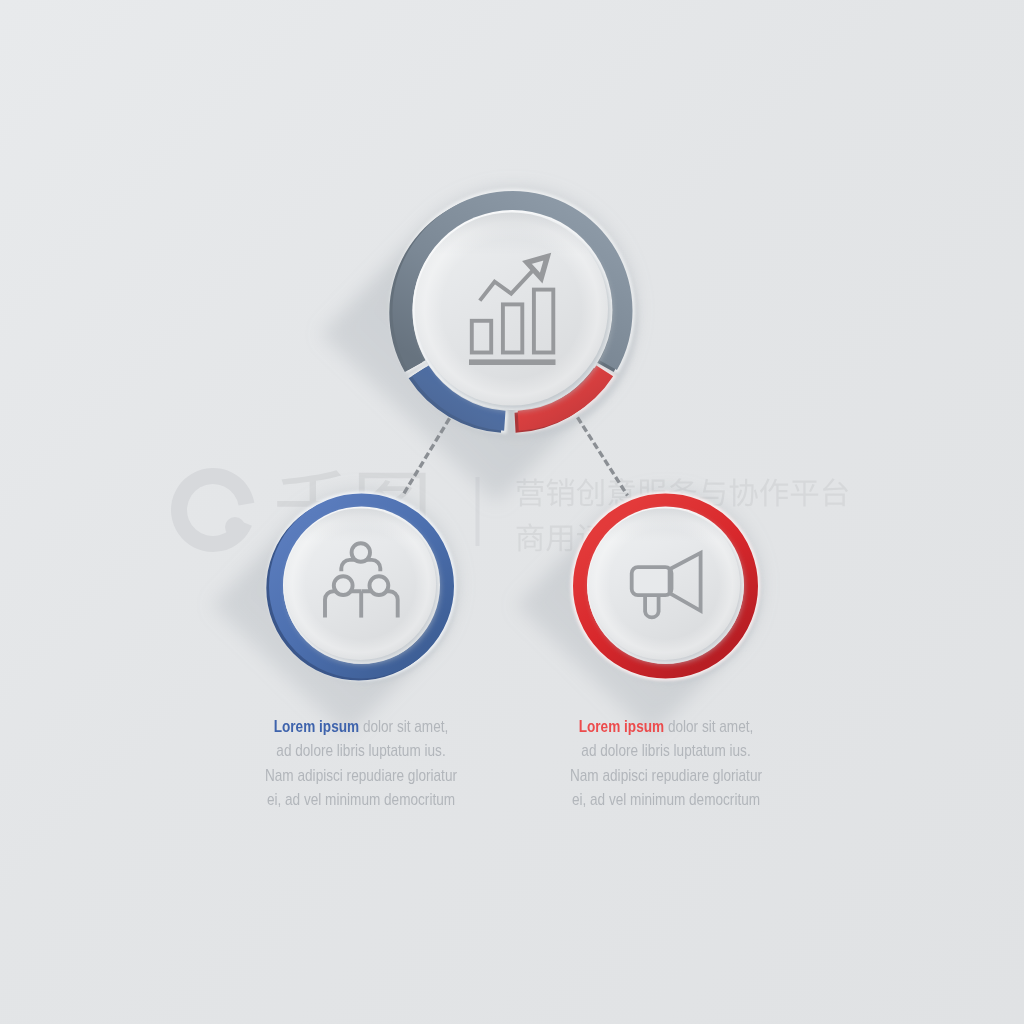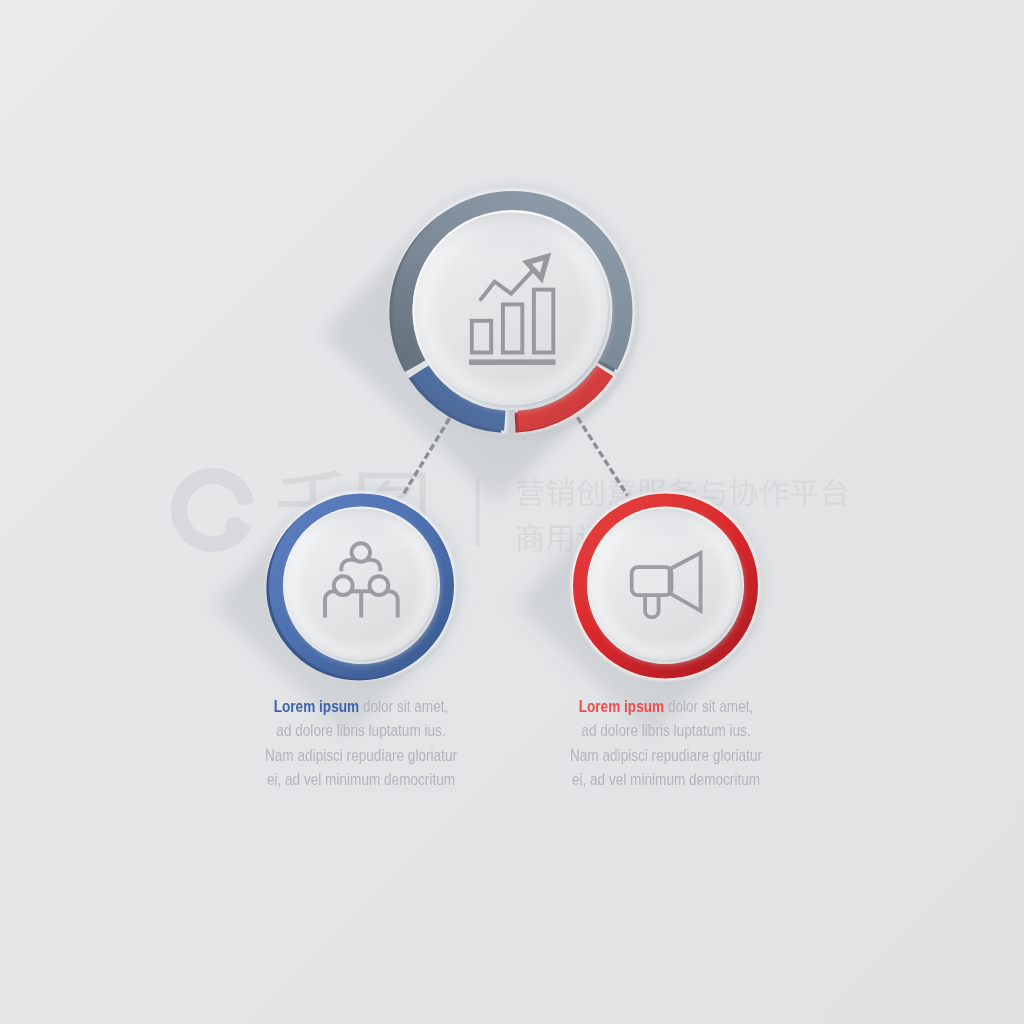--- a/index.html
+++ b/index.html
@@ -2,21 +2,21 @@
 <html><head>
 <meta charset="utf-8">
 <style>
   html,body{margin:0;padding:0;}
   body{width:1024px;height:1024px;overflow:hidden;
        font-family:"Liberation Sans",sans-serif;}
   #stage{position:relative;width:1024px;height:1024px;background:#e4e6e8;}
   #inner{position:absolute;inset:0;filter:blur(0.55px);}
   svg{display:block;position:absolute;left:0;top:0;}
   .cap{position:absolute;text-align:center;font-size:17px;
-       color:#b2b6bb;width:340px;}
+       color:#b2b6bb;width:340px;margin-top:20px;}
   .cap > div{line-height:24.3px;transform:scaleX(0.80);}
   .cap .lead{font-weight:bold;}
   #capLeft{left:191px;top:695px;}
   #capLeft .lead{color:#3e63ac;}
   #capRight{left:496px;top:695px;}
   #capRight .lead{color:#ec4b4c;}
 </style>
 </head>
 <body>
 

